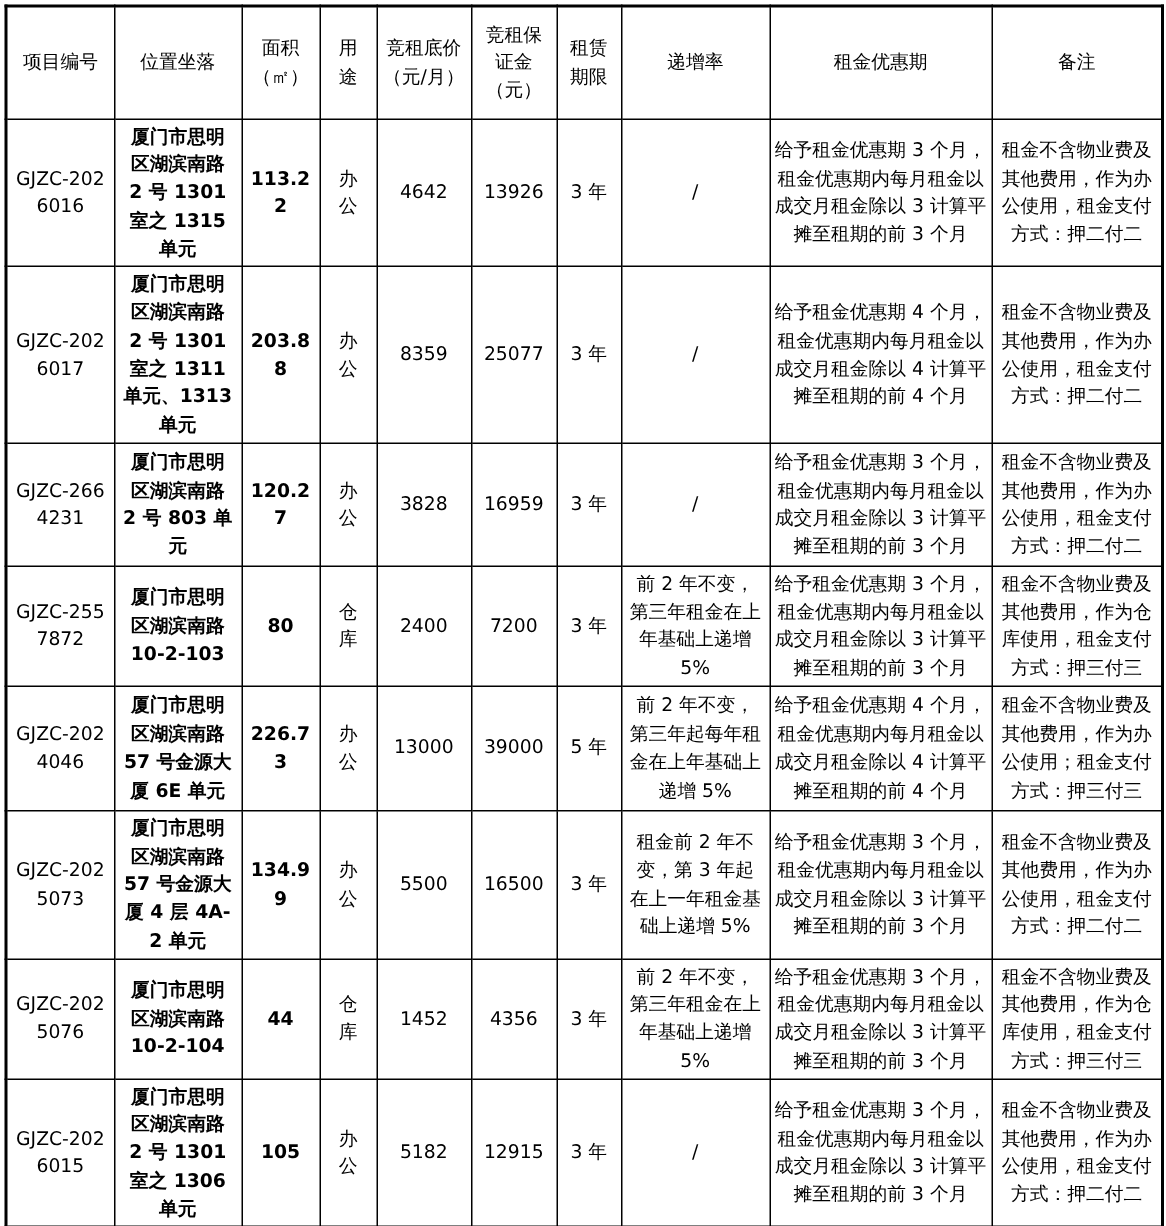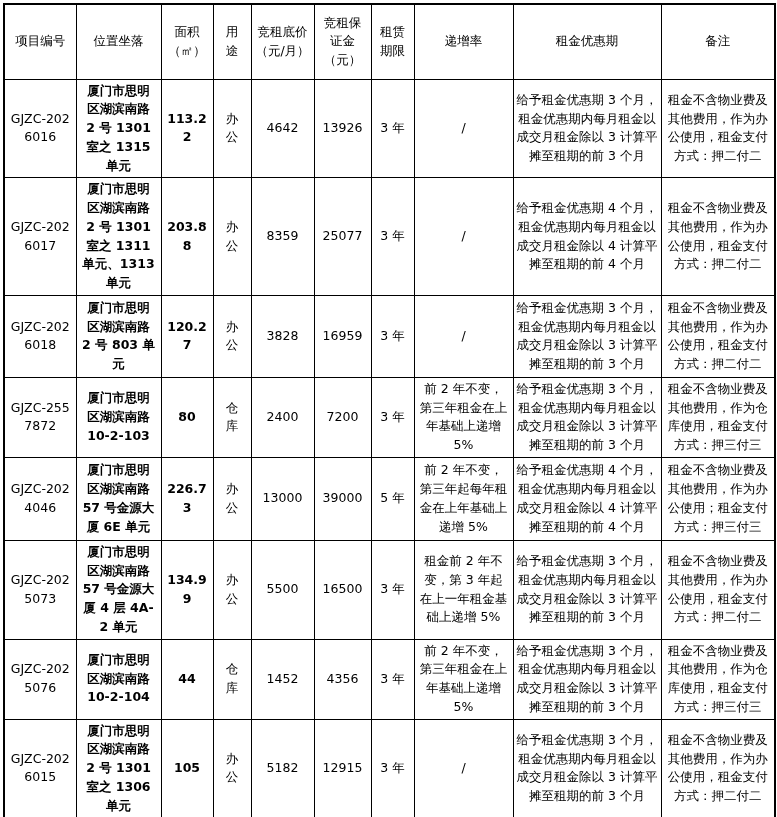--- a/index.html
+++ b/index.html
@@ -84,21 +84,21 @@
           <td class="col-area">203.88</td>
           <td class="col-usage">办公</td>
           <td class="col-base_rent">8359</td>
           <td class="col-deposit">25077</td>
           <td class="col-term">3 年</td>
           <td class="col-escalation">/</td>
           <td class="col-discount">给予租金优惠期 4 个月，租金优惠期内每月租金以成交月租金除以 4 计算平摊至租期的前 4 个月</td>
           <td class="col-remarks">租金不含物业费及其他费用，作为办公使用，租金支付方式：押二付二</td>
         </tr>
         <tr>
-          <td class="col-code">GJZC-2026018</td>
+          <td class="col-code">GJZC-2664231</td>
           <td class="col-location">厦门市思明区湖滨南路 2 号 803 单元</td>
           <td class="col-area">120.27</td>
           <td class="col-usage">办公</td>
           <td class="col-base_rent">3828</td>
           <td class="col-deposit">16959</td>
           <td class="col-term">3 年</td>
           <td class="col-escalation">/</td>
           <td class="col-discount">给予租金优惠期 3 个月，租金优惠期内每月租金以成交月租金除以 3 计算平摊至租期的前 3 个月</td>
           <td class="col-remarks">租金不含物业费及其他费用，作为办公使用，租金支付方式：押二付二</td>
         </tr>

